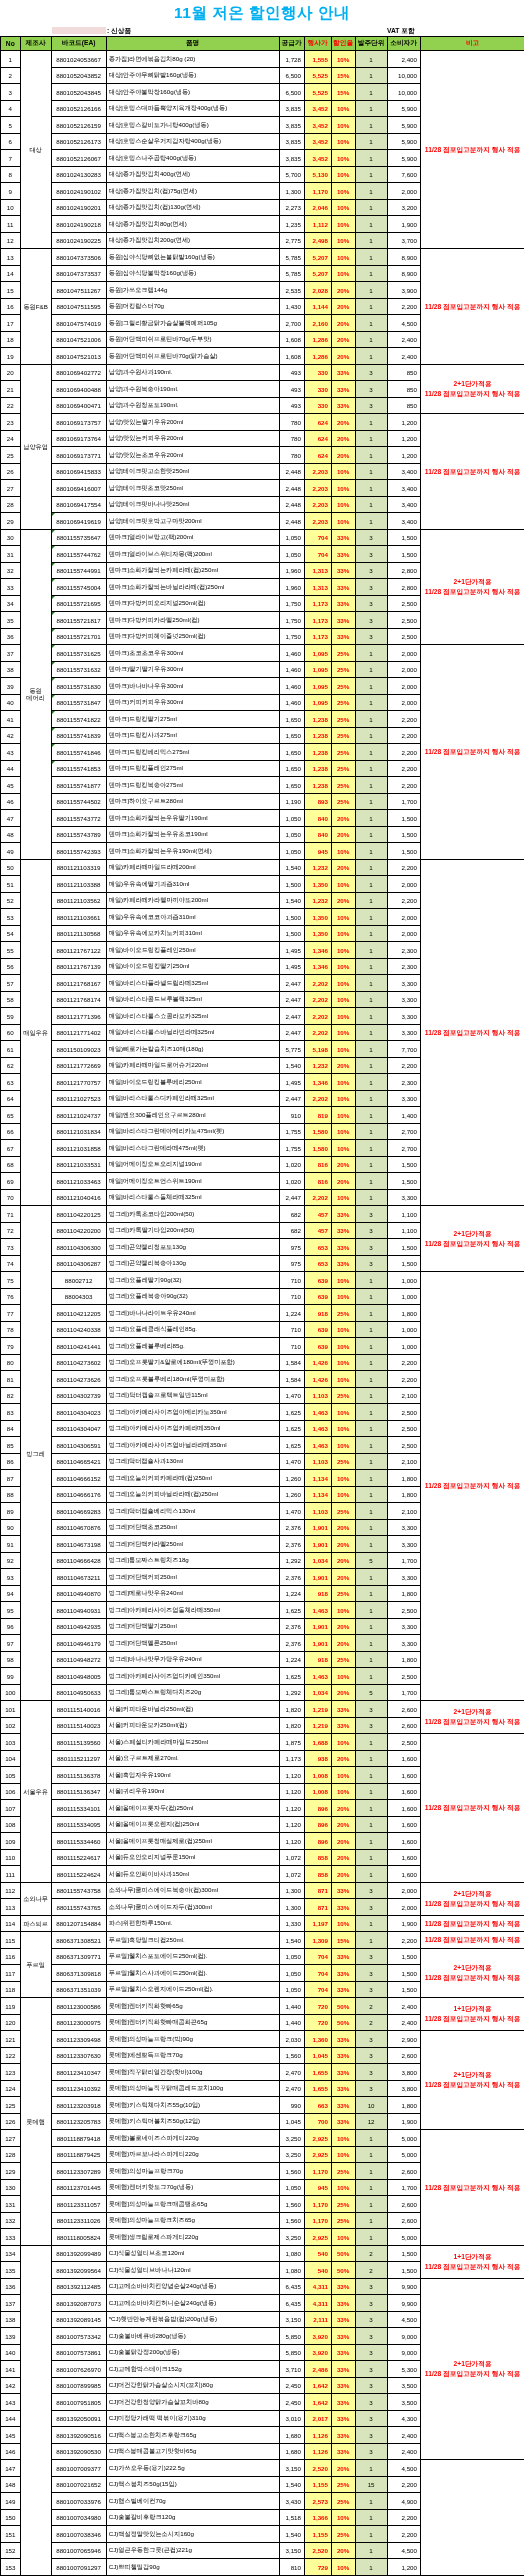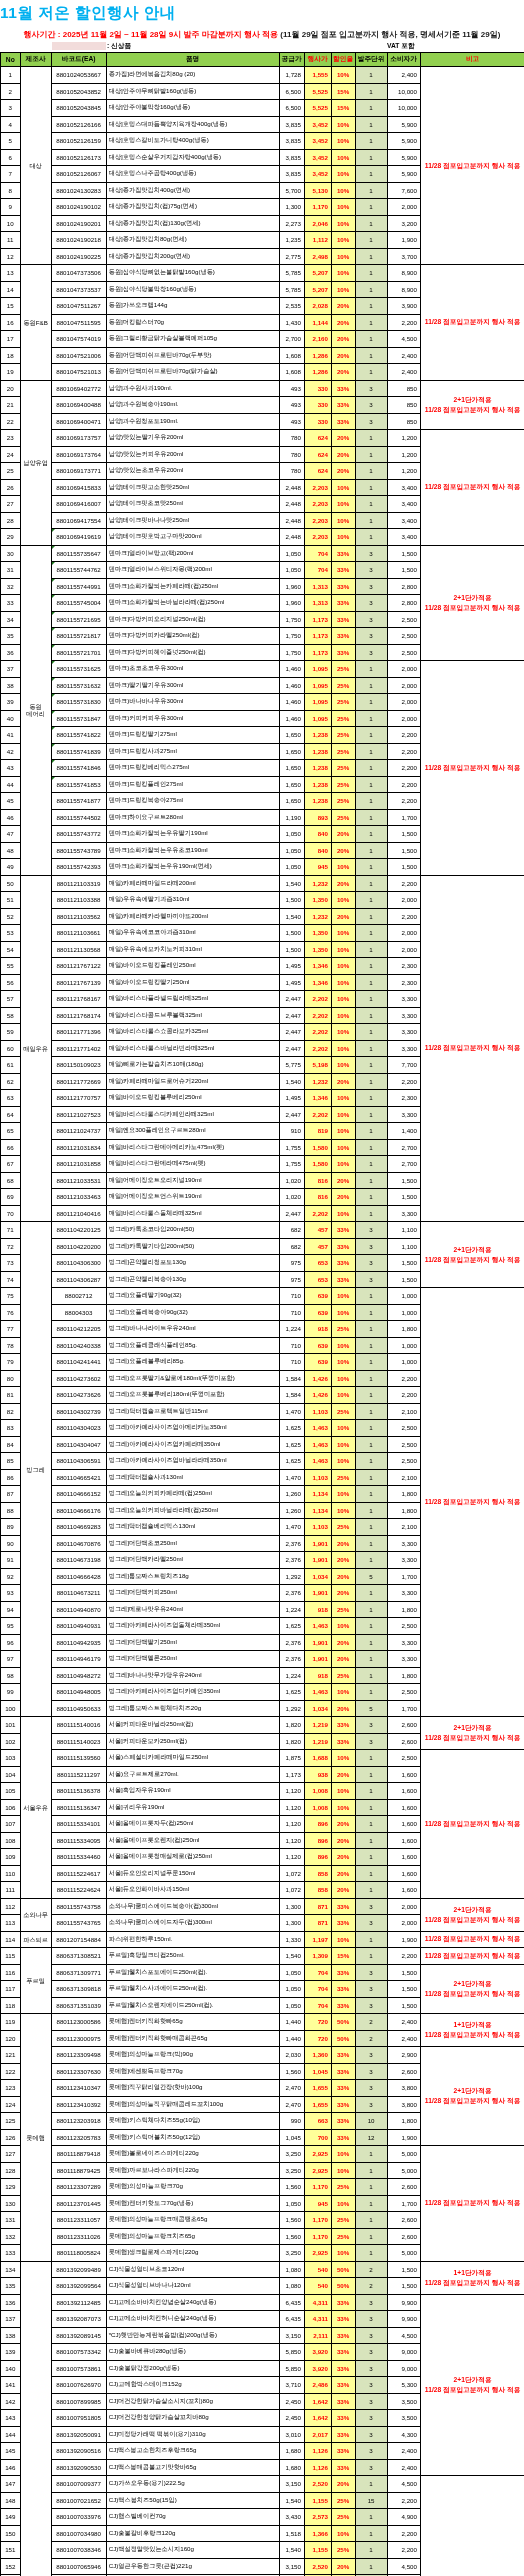--- a/index.html
+++ b/index.html
@@ -1,18 +1,18 @@
 <!DOCTYPE html>
 <html style="font-size:8.2px"><head>
 <meta charset="utf-8">
 <style>
   html,body{margin:0;padding:0;background:#fff;}
   body{width:524px;font-family:"Liberation Sans","DejaVu Sans",sans-serif;color:#000;}
   .page{width:524px;}
-  .title{ text-align:left; font-size:15.5px; font-weight:bold; color:#00B0F0; padding-top:3.1px; letter-spacing:0.5px;}
+  .title{ text-align:center; font-size:15.5px; font-weight:bold; color:#00B0F0; padding-top:3.1px; letter-spacing:0.5px;}
   .subtitle{ text-align:center; font-size:8px; font-weight:bold; color:#FF0000; margin-top:4.6px; white-space:nowrap;}
   .subtitle .blk{color:#1a1a1a;}
   .legendbar{ position:relative; height:9.3px; margin-top:2.1px; font-size:6.7px; font-weight:bold;}
   .swatch{ position:absolute; left:52px; top:0.5px; width:54px; height:7.7px; background:#F2DCDB;}
   .leglabel{ position:absolute; left:107px; top:0.5px;}
   .vat{ position:absolute; left:387px; top:0.5px;}
   table{ border-collapse:collapse; table-layout:fixed; width:524px; margin-top:1px;}
   col.w-no{width:19.6px;} col.w-maker{width:31px;} col.w-bar{width:55px;} col.w-name{width:173px;}
   col.w-sup{width:25px;} col.w-evt{width:27px;} col.w-dis{width:24px;} col.w-unit{width:32px;}
   col.w-con{width:33px;} col.w-rem{width:105px;}
@@ -33,23 +33,20 @@
   .c-evt{ text-align:right; padding-right:2.6px; background:#FFFF99; color:#FF0000; font-weight:bold;}
   .c-dis{ text-align:center; background:#FFFF99; color:#FF0000; font-weight:bold;}
   .c-unit{ text-align:center; background:#D8E4BC;}
   .c-rem{ text-align:center; color:#FF0000; font-weight:bold; font-size:6.7px; line-height:1.5; white-space:normal;}
 </style>
 </head>
 <body>
 
 <div class="page">
   <div class="title">11월 저온 할인행사 안내</div>
-  <div class="subtitle">
-    <span>행사기간 : 2025년 11월 2일 ~ 11월 28일 9시 발주 마감분까지 행사 적용 </span><span class="blk">(11월 29일 점포 입고분까지 행사 적용, 명세서기준 11월 29일)</span>
-  </div>
   <div class="legendbar">
     <span class="swatch"></span>
     <span class="leglabel">: 신상품</span>
     <span class="vat">VAT 포함</span>
   </div>
   <table>
     <colgroup>
       <col class="w-no">
         <col class="w-maker">
         <col class="w-bar">

